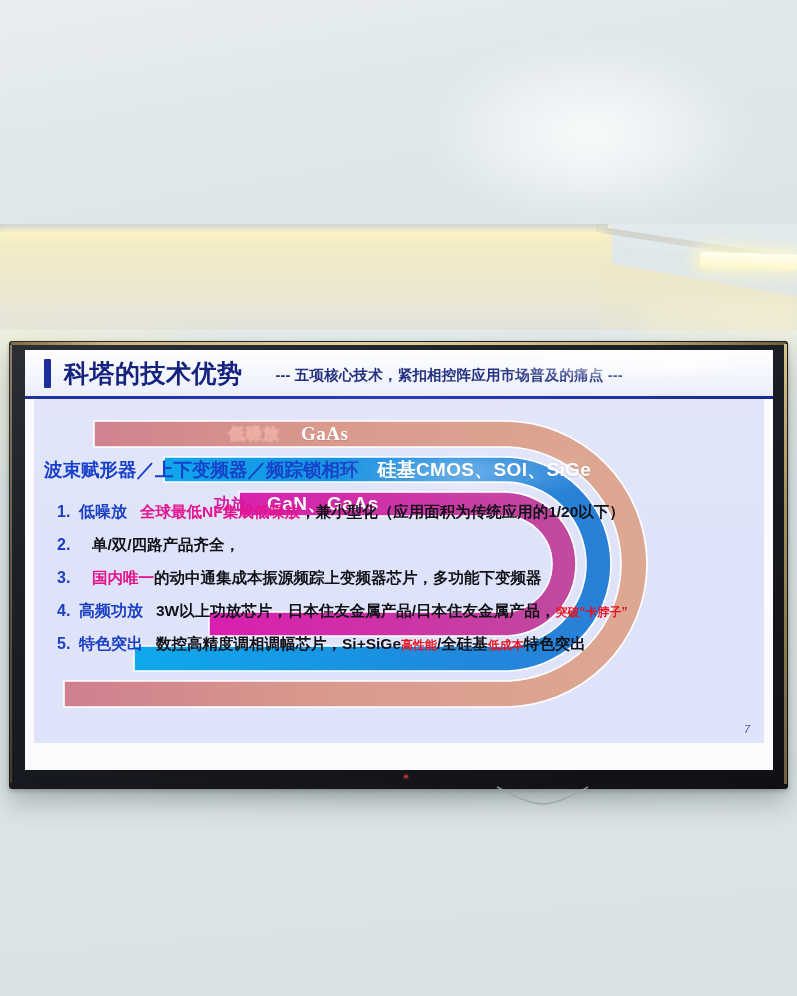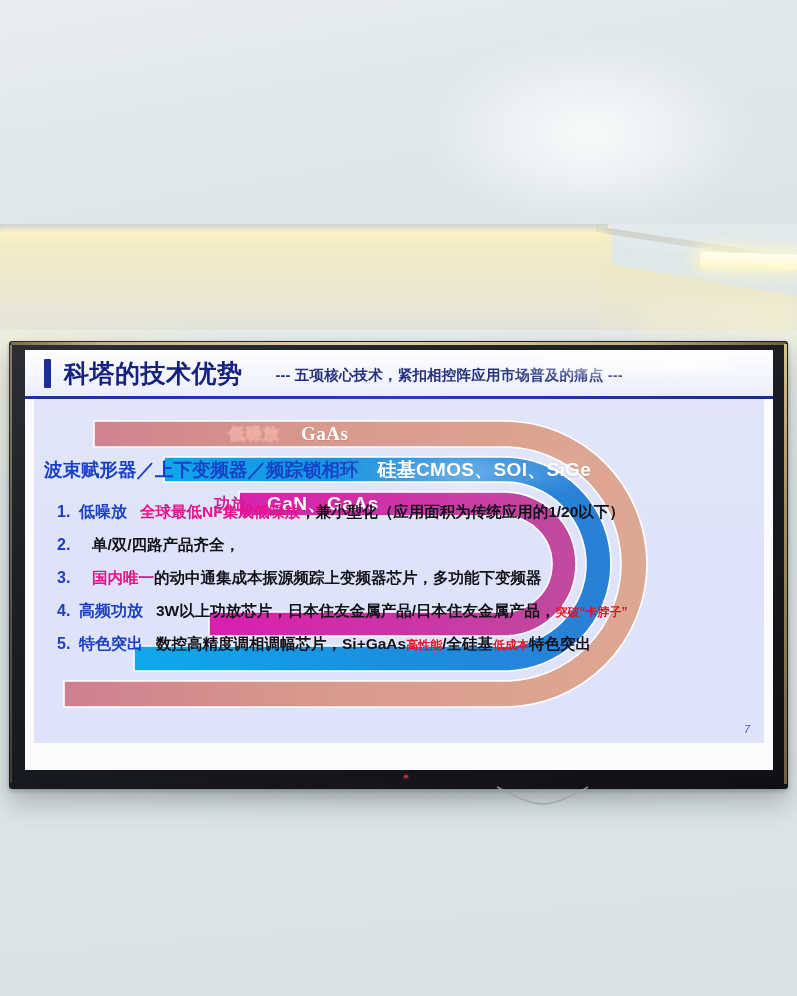--- a/index.html
+++ b/index.html
@@ -333,21 +333,21 @@
             <span class="b-key">高频功放</span>
             <span class="b-sp"></span>
             <span class="b-txt">3W以上功放芯片，日本住友金属产品/日本住友金属产品，</span>
             <span class="b-hi2">突破“卡脖子”</span>
           </div>
 
           <div class="bullet">
             <span class="b-num">5.</span>
             <span class="b-key">特色突出</span>
             <span class="b-sp"></span>
-            <span class="b-txt">数控高精度调相调幅芯片，Si+GaAs</span>
+            <span class="b-txt">数控高精度调相调幅芯片，Si+SiGe</span>
             <span class="b-hi2">高性能</span>
             <span class="b-txt">/全硅基</span>
             <span class="b-hi2">低成本</span>
             <span class="b-txt">特色突出</span>
           </div>
 
         </div>
 
         <div class="page-num">7</div>
         <div class="screen-glare2"></div>

